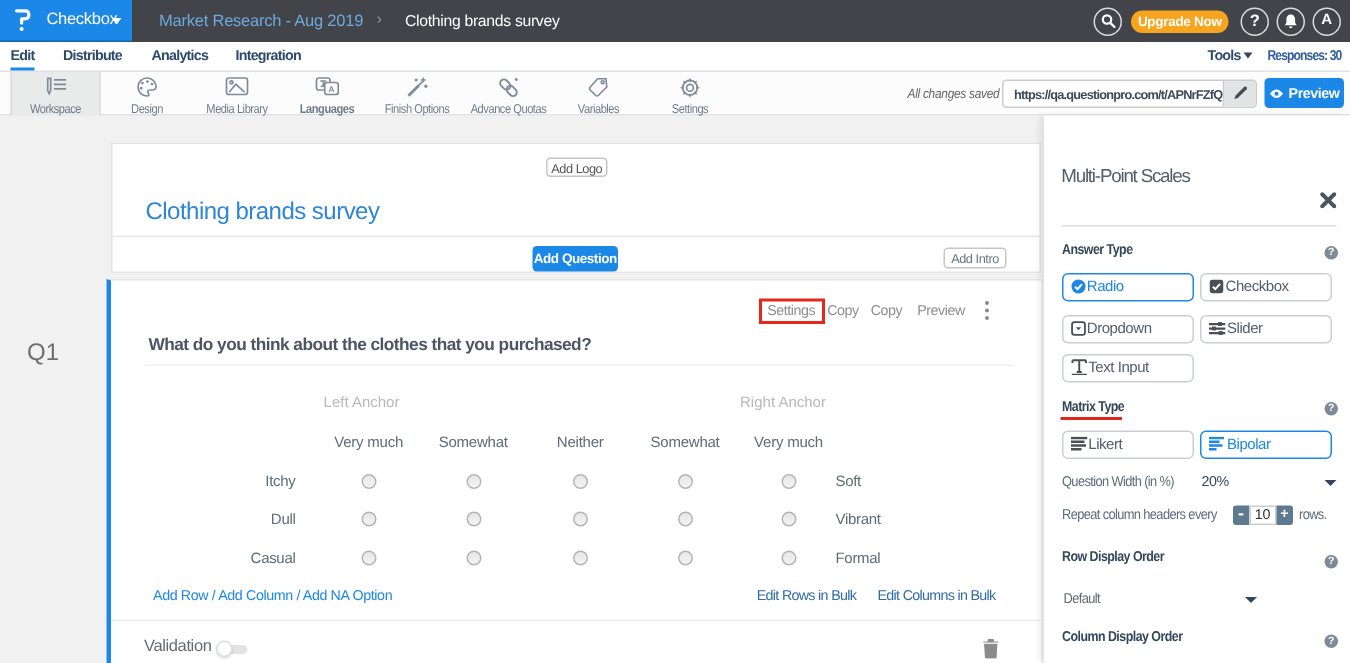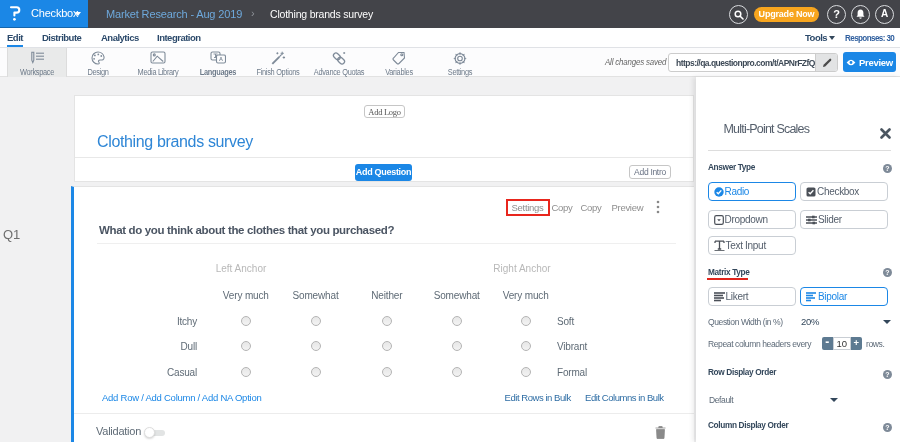--- a/index.html
+++ b/index.html
@@ -177,23 +177,23 @@
   </div>
   <div style="position:absolute; left:843px; top:4px; width:53px; height:20px; background:#1b87e6; border-radius:3px; display:flex; align-items:center; justify-content:center;">
     <svg width="10" height="7" viewBox="0 0 11 8" style="margin-right:3px;">
         <path d="M0.5 4 Q5.5 -2.5 10.5 4 Q5.5 10.5 0.5 4 Z" fill="#fff"></path>
         <circle cx="5.5" cy="4" r="1.6" fill="#1b87e6"></circle>
       </svg>
       <span style="font-size:9.5px; letter-spacing:-0.3px; font-weight:bold; color:#fff;">Preview</span>
   </div>
 </div>
 <div id="main">
-  <span style="position:absolute; left:3px; top:149px; font-size:13px; color:#6e6e6e;">Q1</span>
+  <span style="position:absolute; left:18px; top:149px; font-size:16px; color:#6e6e6e;">Q1</span>
   <div id="card" style="position:absolute; left:74px; top:17px; width:620px; height:87px; background:#fff; border:1px solid #e4e4e4;">
-    <div style="position:absolute; left:289px; top:8.5px; width:41px; height:13.5px; background:#fff; border:1px solid #c6c6c6; border-radius:3px; font-size:8.5px; letter-spacing:-0.3px; color:#555; line-height:12.5px; text-align:center;font-family:Liberation Serif, serif;">Add Logo</div>
+    <div style="position:absolute; left:289px; top:8.5px; width:41px; height:13.5px; background:#fff; border:1px solid #c6c6c6; border-radius:3px; font-size:8.5px; letter-spacing:-0.3px; color:#555; line-height:12.5px; text-align:center;">Add Logo</div>
     <div style="position:absolute; left:22px; top:37px; font-size:16px; letter-spacing:-0.35px; color:#2e86d6;">Clothing brands survey</div>
     <div style="position:absolute; left:0; top:61px; width:618px; border-top:1px solid #e8e8e8;"></div>
     <div style="position:absolute; left:280px; top:67.5px; width:57px; height:17px; background:#1b87e6; border-radius:3px; font-size:9px; letter-spacing:-0.3px; font-weight:bold; color:#fff; line-height:17px; text-align:center;">Add Question</div>
     <div style="position:absolute; left:554px; top:69px; width:42px; height:14px; background:#fff; border:1px solid #c6c6c6; border-radius:3px; font-size:8.5px; letter-spacing:-0.3px; color:#6a7384; line-height:13px; text-align:center;">Add Intro</div>
   </div>
   <div id="qpanel" style="position:absolute; left:71px; top:108px; width:623px; height:256px; background:#fff; border-left:3px solid #1b87e6; border-top:1px solid #e4e4e4;">
     <div style="position:absolute; left:431.5px; top:12px; width:44px; height:16.5px; border:2px solid #e8261d; font-size:9.5px; letter-spacing:-0.3px; color:#8e8e8e; text-align:center; line-height:13px;">Settings</div>
     <span style="position:absolute; left:477.5px; top:15px; font-size:9.5px; letter-spacing:-0.3px; color:#8e8e8e;">Copy</span>
     <span style="position:absolute; left:506.5px; top:15px; font-size:9.5px; letter-spacing:-0.3px; color:#8e8e8e;">Copy</span>
     <span style="position:absolute; left:537.5px; top:15px; font-size:9.5px; letter-spacing:-0.3px; color:#8e8e8e;">Preview</span>
@@ -240,21 +240,21 @@
     <div style="position:absolute; left:70px; top:239.5px; width:21px; height:12px;">
       <div style="position:absolute; left:5px; top:3px; width:16px; height:6px; background:#e2e4e4; border-radius:3px;"></div>
       <div style="position:absolute; left:0; top:0.5px; width:11px; height:11px; background:#fff; border:1px solid #ddd; border-radius:50%; box-shadow:0 1px 2px rgba(0,0,0,0.15);"></div>
     </div>
     <svg width="11" height="13" viewBox="0 0 11 13" style="position:absolute; left:581px; top:239px;">
         <path d="M0.5 2 H10.5 M3.8 2 V0.8 Q3.8 0.3 4.3 0.3 H6.7 Q7.2 0.3 7.2 0.8 V2 M1.5 3.5 H9.5 L9 12.2 Q9 12.7 8.4 12.7 H2.6 Q2 12.7 2 12.2 Z" fill="#8a8a8a" stroke="#8a8a8a" stroke-width="0.8"></path>
       </svg>
   </div>
 </div>
 <div id="sidebar">
-  <span style="position:absolute; left:11.5px; top:45px; font-size:12.5px; letter-spacing:-0.8px; color:#545e6b;margin-left:16px;">Multi-Point Scales</span>
+  <span style="position:absolute; left:11.5px; top:33px; font-size:12.5px; letter-spacing:-0.8px; color:#545e6b;">Multi-Point Scales</span>
   <svg width="11" height="11" viewBox="0 0 11 11" style="position:absolute; left:184px; top:51px;">
       <path d="M1.5 1.5 L9.5 9.5 M9.5 1.5 L1.5 9.5" stroke="#4a5560" stroke-width="2.6" stroke-linecap="round"></path>
     </svg>
   <div style="position:absolute; left:11.5px; top:72.5px; width:183.5px; border-top:1px solid #ddd;"></div>
   <span class="sbold" style="left:11.8px; top:83.5px;">Answer Type</span>
   <div class="qmark" style="left:187px; top:86.5px;">?</div>
   <div class="sbtn" style="left:104px; top:104.5px; width:88px;"><svg width="10" height="10" viewBox="0 0 10 10">
         <rect x="0.5" y="0.5" width="9" height="9" rx="1.6" fill="#4a4f57"></rect>
         <path d="M2.6 5.2 L4.2 6.8 L7.4 3.2" fill="none" stroke="#fff" stroke-width="1.3"></path>
       </svg>Checkbox</div>

